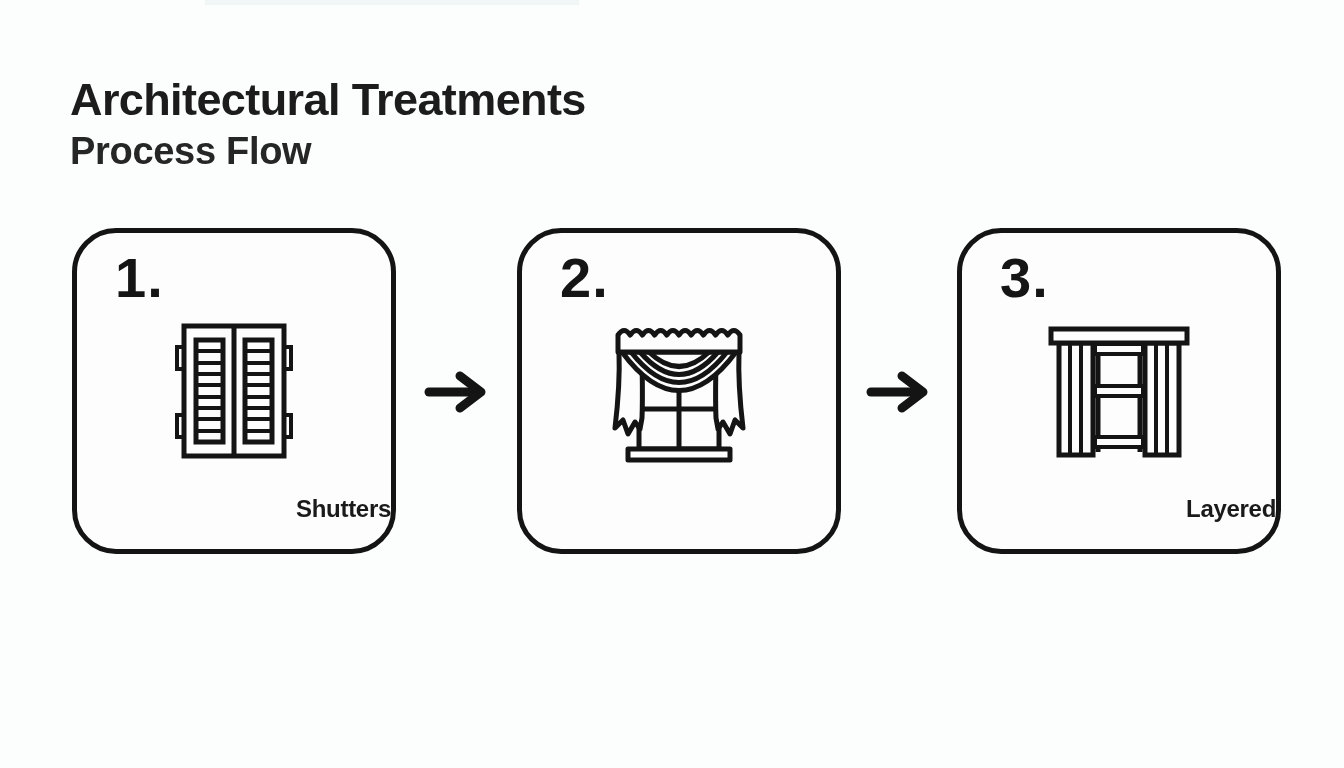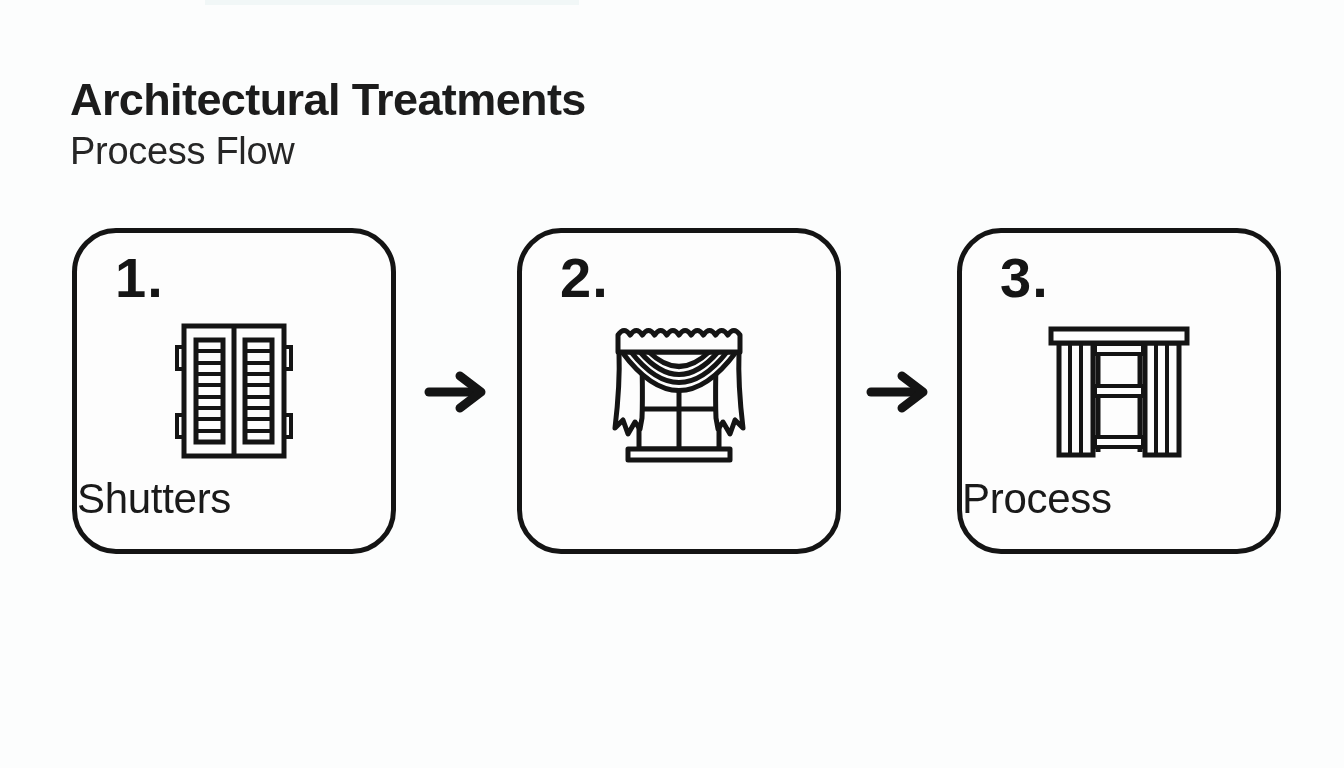--- a/index.html
+++ b/index.html
@@ -12,42 +12,42 @@
   .top-artifact{
     position:absolute;left:205px;top:0;width:374px;height:5px;
     background:#edf3f4;opacity:.7;
   }
   .header{position:absolute;left:70px;top:76px;}
   .title{
     font-size:45px;font-weight:800;letter-spacing:-0.6px;color:#1c1c1c;
     line-height:1.05;
   }
   .subtitle{
-    font-size:38px;font-weight:400;color:#262626;margin-top:9px;
+    font-size:38px;font-weight:700;color:#262626;margin-top:9px;
     letter-spacing:-0.3px;line-height:1.05;
   }
   .flow{position:absolute;left:72px;top:228px;width:1212px;height:326px;}
   .step-card{
     position:absolute;top:0;width:324px;height:326px;box-sizing:border-box;
     background:#fdfdfd;border:5px solid #141414;border-radius:44px;
   }
   .step-card.s1{left:0;}
   .step-card.s2{left:445px;}
   .step-card.s3{left:885px;}
   .step-number{
     position:absolute;left:38px;top:12px;
     font-size:56px;font-weight:800;color:#151515;letter-spacing:1px;
   }
   .step-icon{position:absolute;left:50%;transform:translateX(-50%);}
   .s1 .step-icon{top:90px;}
   .s2 .step-icon{top:88px;}
   .s3 .step-icon{top:92px;}
   .step-label{
-    position:absolute;left:0;bottom:26px;width:100%;text-align:left;
-    font-size:42px;font-weight:400;color:#1a1a1a;letter-spacing:-0.3px;
+    position:absolute;left:0;bottom:26px;width:100%;text-align:right;
+    font-size:24px;font-weight:700;color:#1a1a1a;letter-spacing:-0.3px;
   }
   .arrow{position:absolute;top:141px;width:66px;height:46px;}
   .arrow.a1{left:352px;}
   .arrow.a2{left:794px;}
   svg .ink{stroke:#141414;}
 </style>
 </head>
 <body>
 
 <div class="top-artifact"></div>
@@ -129,16 +129,16 @@
           <rect x="47" y="61" width="48" height="10" fill="#fdfdfd" stroke-width="4"></rect>
           <rect x="47" y="112" width="48" height="10" fill="#fdfdfd" stroke-width="4"></rect>
           <rect x="11" y="18" width="34" height="112" fill="#fdfdfd" stroke-width="5"></rect>
           <path stroke-width="4" d="M22 18V130M33 18V130"></path>
           <rect x="97" y="18" width="34" height="112" fill="#fdfdfd" stroke-width="5"></rect>
           <path stroke-width="4" d="M108 18V130M119 18V130"></path>
           <rect x="3" y="4" width="136" height="14" fill="#fdfdfd" stroke-width="5"></rect>
         </g>
       </svg>
     </span>
-    <div class="step-label">Process</div>
+    <div class="step-label">Layered</div>
   </div>
 
 </div>
 
 </body></html>

